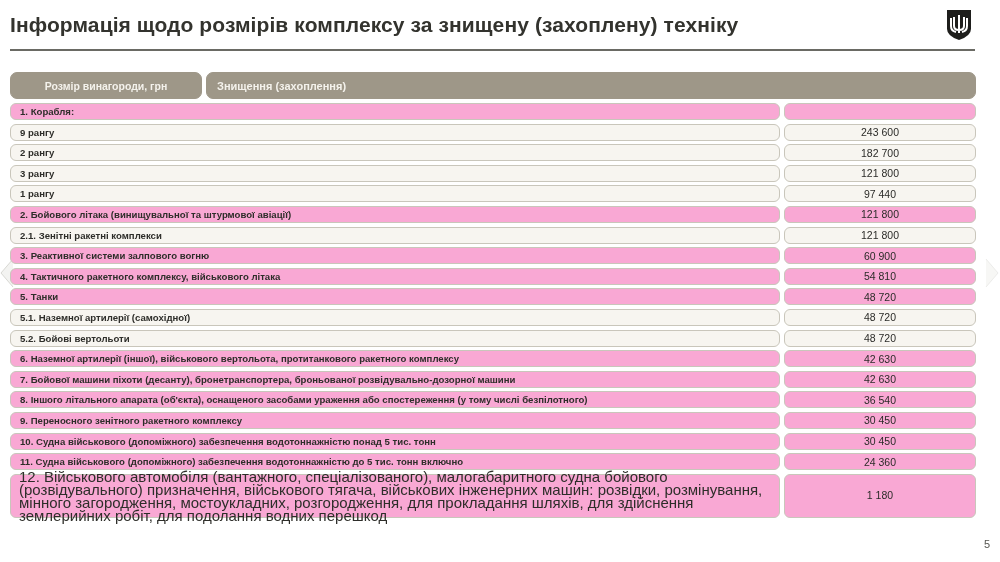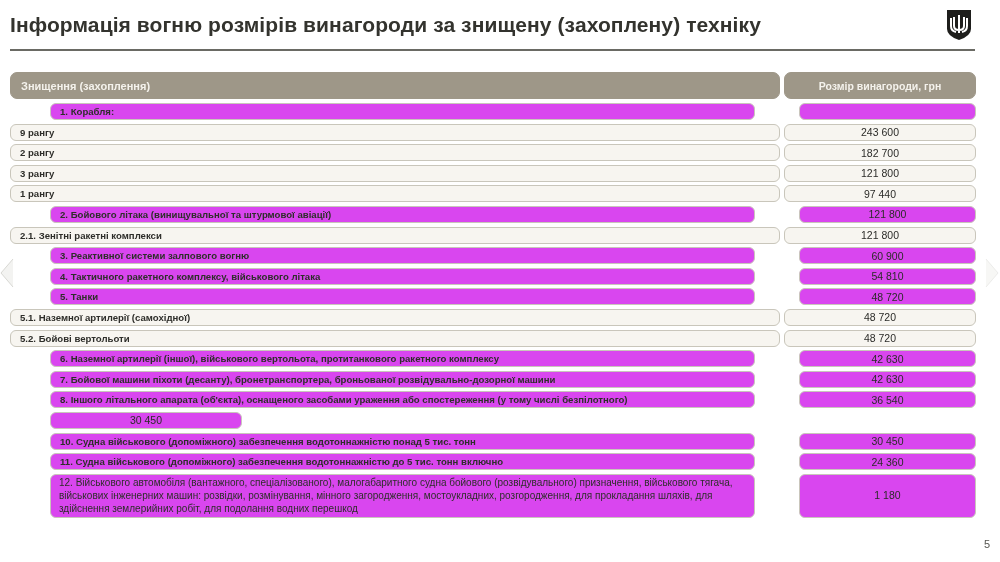--- a/index.html
+++ b/index.html
@@ -22,56 +22,56 @@
     .table { position: absolute; left: 10px; top: 72px; width: 966px; }
     .row { display: flex; gap: 4px; margin-bottom: 3.6px; }
     .cell {
       box-sizing: border-box; border: 1px solid #c9c6bb; border-radius: 6px;
       font-size: 9.6px; font-weight: bold; color: #2e2e2a;
       display: flex; align-items: center; padding: 0 9px; height: 17px;
     }
     .c1 { width: 770px; }
     .c2 { width: 192px; justify-content: center; font-weight: normal; font-size: 10.5px; color: #2b2b28; }
     .row.light .cell { background: #f7f5f0; }
-    .row.dark .cell { background: #d946ef; margin-left: 40px; }
+    .row.dark .cell { background: #f9a8d4; }
     .row.head .cell {
       background: #9e9788; border-color: #9e9788; color: #f4f2ec; height: 27px; font-size: 11px;
       border-radius: 7px;
     }
     .row.head .c1 { padding-left: 10px; }
     .row.head .c2 { font-weight: bold; font-size: 10.5px; }
     .row.tall .cell { height: 44px; line-height: 13px; }
-    .row.tall .c1 { align-items: center; font-weight: normal; font-size: 10px; padding-left: 8px; }
+    .row.tall .c1 { align-items: center; font-weight: normal; font-size: 15px; padding-left: 8px; }
     .row.head { margin-bottom: 4px; }
     .page-num {
       position: absolute; left: 984px; top: 538px; font-size: 11px; color: #555550;
     }
   </style>
 </head>
 <body>
 
-<div class="title">Інформація вогню розмірів винагороди за знищену (захоплену) техніку</div>
+<div class="title">Інформація щодо розмірів комплексу за знищену (захоплену) техніку</div>
 <div class="title-rule"></div>
 
 <svg class="emblem" viewBox="0 0 26 32">
   <path d="M1 1 H25 V20 Q25 27 13 31 Q1 27 1 20 Z" fill="#1e1e1c"></path>
   <path d="M13 6 L13 24 M8 8 L8 17 Q8 21 13 21 Q18 21 18 17 L18 8 M5 9 L5 17 Q5 22 10 23 M21 9 L21 17 Q21 22 16 23" stroke="#ffffff" stroke-width="2" fill="none"></path>
 </svg>
 
 <svg class="nav-arrow nav-left" viewBox="0 0 14 30">
   <path d="M13 1 L1 15 L13 29" fill="#f3f3f1" stroke="#d8d8d4" stroke-width="1"></path>
 </svg>
 <svg class="nav-arrow nav-right" viewBox="0 0 14 30">
   <path d="M1 1 L13 15 L1 29" fill="#f7f7f5" stroke="#ececea" stroke-width="1"></path>
 </svg>
 
 <div class="table">
   <div class="row head">
+    <div class="cell c2">Розмір винагороди, грн</div>
     <div class="cell c1">Знищення (захоплення)</div>
-    <div class="cell c2">Розмір винагороди, грн</div>
   </div>
   <div id="rows">
       <div class="row dark">
         <div class="cell c1">1. Корабля:</div>
         <div class="cell c2"></div>
       </div>
       <div class="row light">
         <div class="cell c1">9 рангу</div>
         <div class="cell c2">243 600</div>
       </div>
@@ -121,20 +121,21 @@
       </div>
       <div class="row dark">
         <div class="cell c1">7. Бойової машини піхоти (десанту), бронетранспортера, броньованої розвідувально-дозорної машини</div>
         <div class="cell c2">42 630</div>
       </div>
       <div class="row dark">
         <div class="cell c1">8. Іншого літального апарата (об'єкта), оснащеного засобами ураження або спостереження (у тому числі безпілотного)</div>
         <div class="cell c2">36 540</div>
       </div>
       <div class="row dark">
+        <div class="cell c1">9. Переносного зенітного ракетного комплексу</div>
         <div class="cell c2">30 450</div>
       </div>
       <div class="row dark">
         <div class="cell c1">10. Судна військового (допоміжного) забезпечення водотоннажністю понад 5 тис. тонн</div>
         <div class="cell c2">30 450</div>
       </div>
       <div class="row dark">
         <div class="cell c1">11. Судна військового (допоміжного) забезпечення водотоннажністю до 5 тис. тонн включно</div>
         <div class="cell c2">24 360</div>
       </div>

